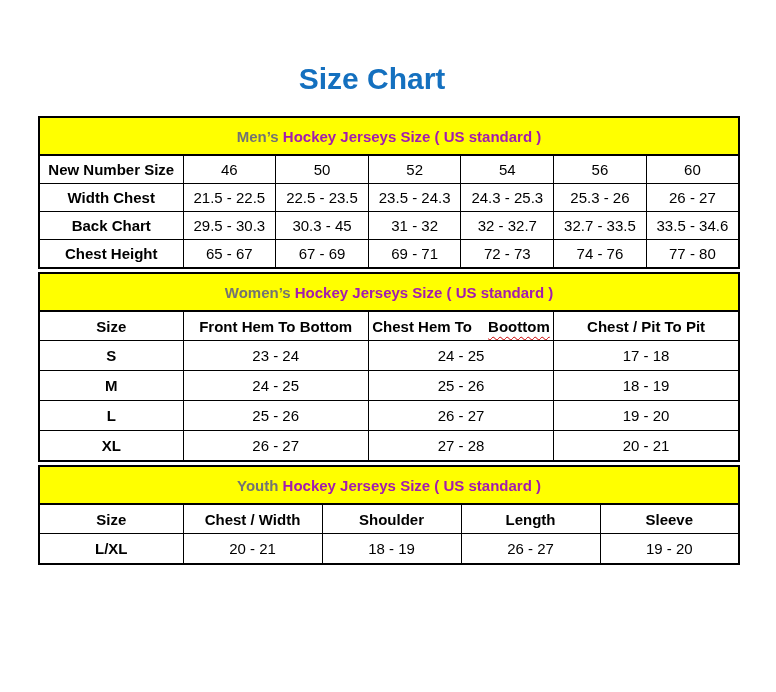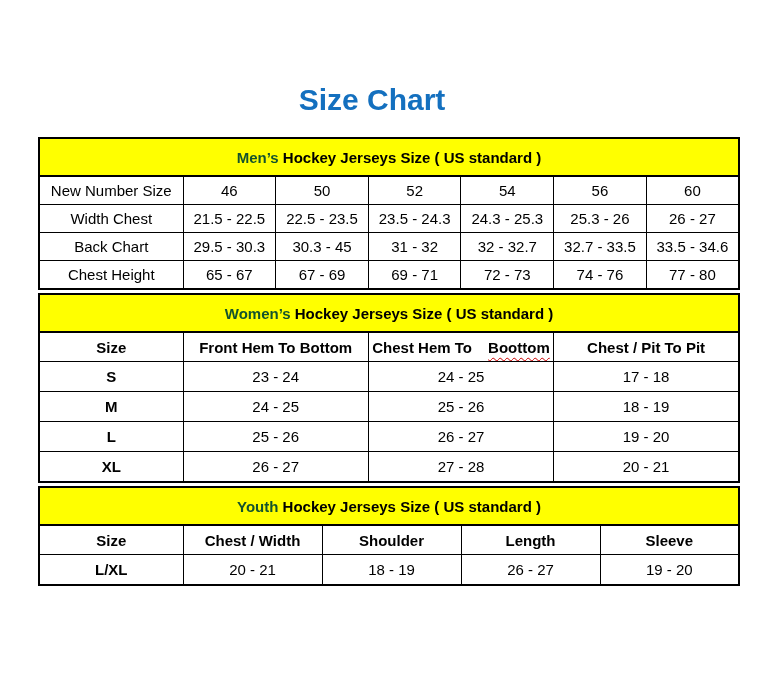--- a/index.html
+++ b/index.html
@@ -9,21 +9,21 @@
     width: 776px;
     height: 692px;
     font-family: "Liberation Sans", sans-serif;
     color: #000000;
     overflow: hidden;
   }
   .page {
     width: 744px;
     height: 692px;
     box-sizing: border-box;
-    padding-top: 83px;
+    padding-top: 62px;
     border-radius: 20px;
   }
   h1.page-title {
     margin: 0 0 20px 0;
     text-align: center;
     font-size: 30px;
     font-weight: 700;
     color: #1470BF;
     letter-spacing: 0px;
   }
@@ -48,27 +48,27 @@
     overflow: hidden;
     white-space: nowrap;
   }
   td.band-cell {
     background: #FFFF00;
     border: 2px solid #000000 !important;
     height: 32px;
     font-size: 17px;
     font-weight: 700;
   }
-  .band-highlight { color: #14532d; }
-  .band-rest { color: #000000; }
+  .band-highlight { color: #737373; }
+  .band-rest { color: #a21caf; }
   tr.header-row th {
     font-weight: 700;
     height: 24px;
   }
-  tbody th.rowlabel { font-weight: 400; }
+  tbody th.rowlabel { font-weight: 700; }
   tbody th.rowlabel.bold { font-weight: 700; }
   .t-men tbody th, .t-men tbody td { height: 23px; }
   .t-women tbody th, .t-women tbody td { height: 25px; }
   .t-youth tbody th, .t-youth tbody td { height: 25px; }
   .wavy {
     text-decoration-line: underline;
     text-decoration-style: wavy;
     text-decoration-color: #CC0000;
     text-decoration-thickness: 1px;
     text-underline-offset: 4px;

